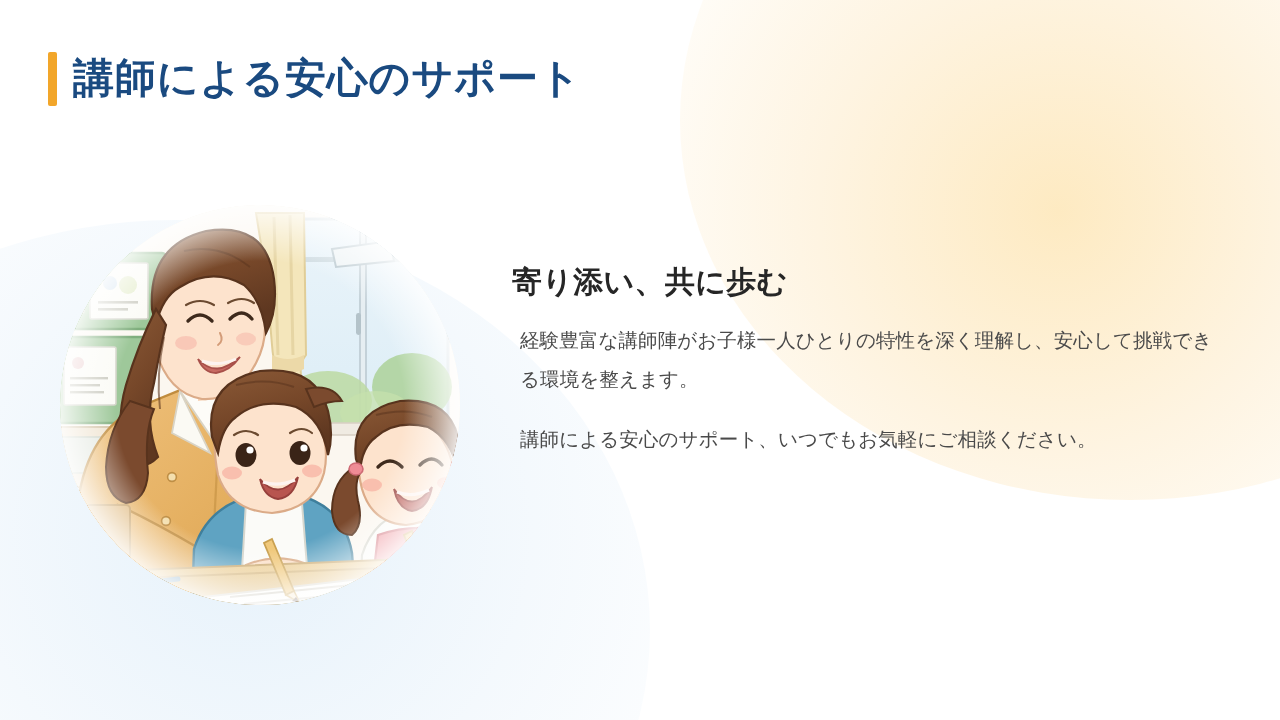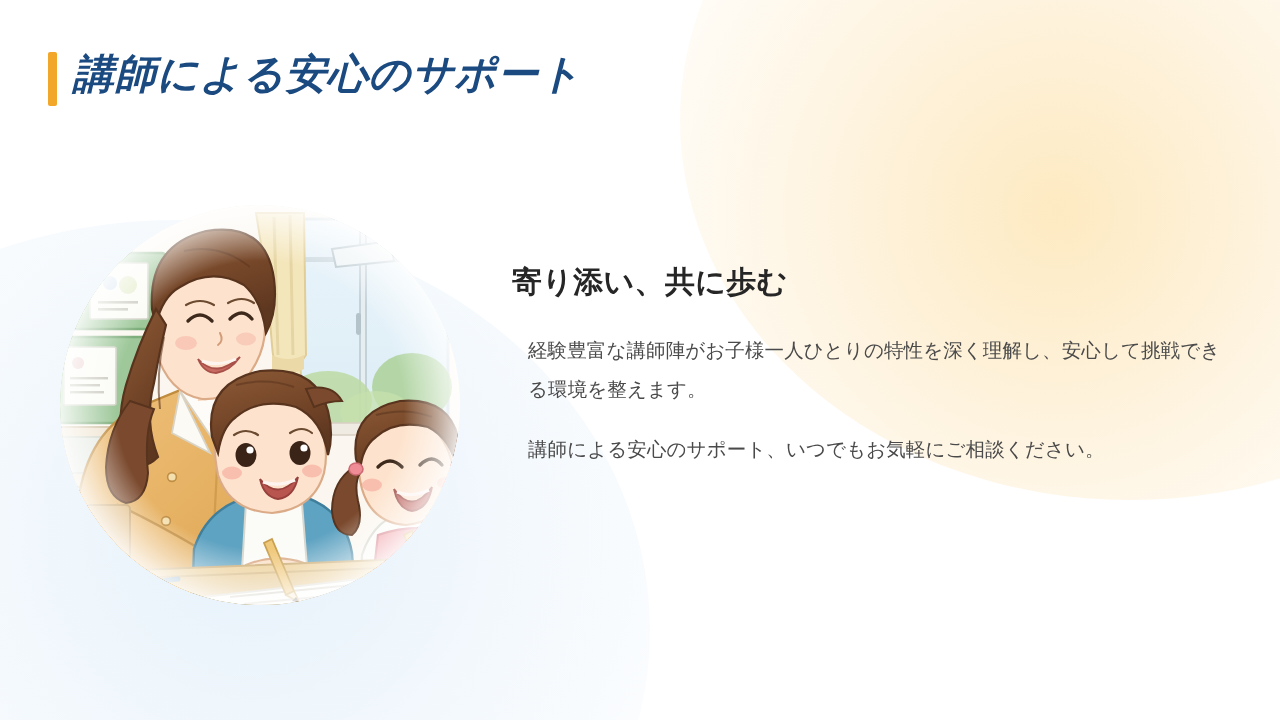--- a/index.html
+++ b/index.html
@@ -52,23 +52,22 @@
                 rgba(255,255,255,0) 80%);
     pointer-events: none;
   }
 
   
   .headline {
     position: absolute;
     left: 48px;
     top: 52px;
     display: flex;
-    align-items: flex-start;
+    align-items: center;
     gap: 16px;
-    font-style: italic;
   }
   .headline-bar {
     width: 9px;
     height: 54px;
     border-radius: 2px;
     background: #f2a62a;
     flex: 0 0 auto;
   }
   .headline-text {
     font-size: 41px;
@@ -105,28 +104,28 @@
     position: absolute;
     left: 512px;
     top: 58px;
     width: 712px;
   }
   .sub-heading {
     font-size: 30px;
     font-weight: bold;
     color: #262626;
     letter-spacing: 0.01em;
-    margin: 0 0 30px 0;
+    margin: 0 0 20px 0;
     line-height: 1.25;
   }
   .para {
     font-size: 19.5px;
     color: #4a4a4a;
     line-height: 2.05;
-    margin: 0 0 20px 16px;
+    margin: 0 0 20px 8px;
     letter-spacing: 0.005em;
   }
   .para:last-child { margin-bottom: 0; }
 </style>
 </head>
 <body>
 
 <div class="slide">
 
   <div class="bg-warm"></div>

